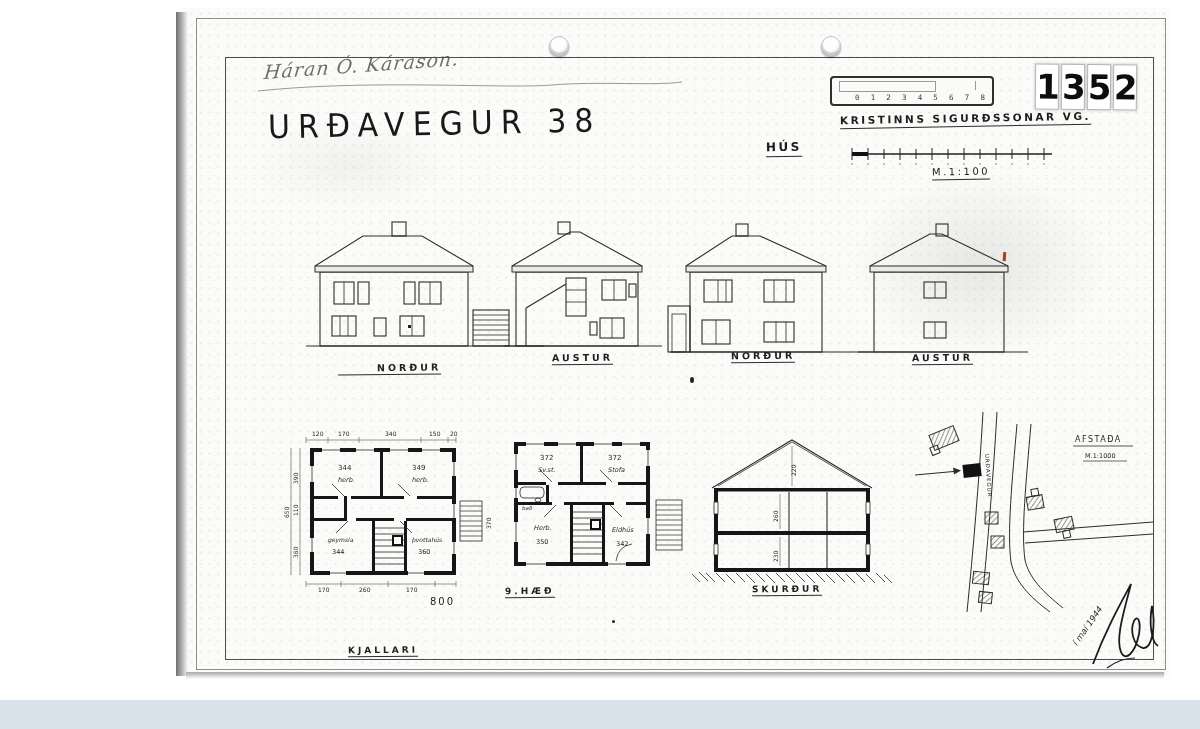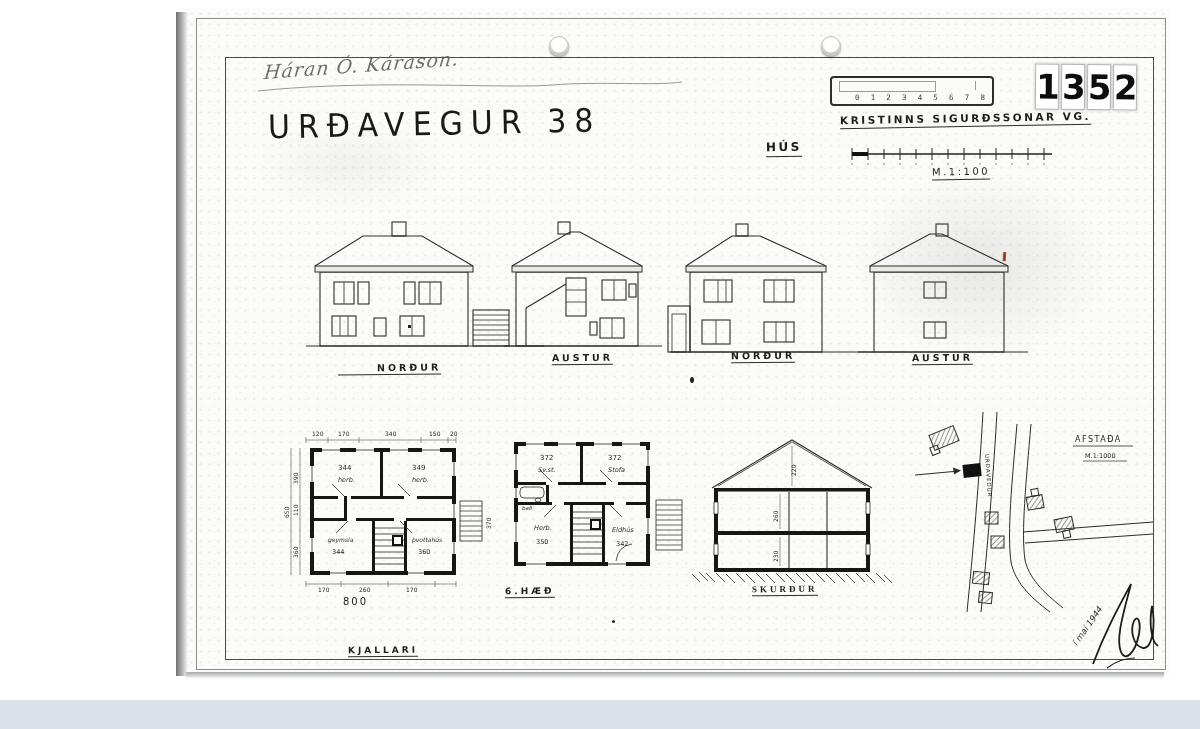--- a/index.html
+++ b/index.html
@@ -357,21 +357,21 @@
 
     <text class="t" font-size="7" x="52" y="44">344</text>
     <text class="ti" font-size="6.5" x="52" y="56">herb.</text>
     <text class="t" font-size="7" x="126" y="44">349</text>
     <text class="ti" font-size="6.5" x="126" y="56">herb.</text>
     <text class="ti" font-size="6" x="42" y="116">geymsla</text>
     <text class="t" font-size="6.5" x="46" y="128">344</text>
     <text class="ti" font-size="6" x="126" y="116">þvottahús</text>
     <text class="t" font-size="6.5" x="132" y="128">360</text>
   </svg>
-  <div class="abs" style="left:343px;top:596px;width:130px;text-align:left;font-size:10px;letter-spacing:2px;color:#222;">800</div>
+  <div class="abs" style="left:325px;top:596px;width:130px;text-align:right;font-size:10px;letter-spacing:2px;color:#222;">800</div>
   <div class="abs elab" style="left:348px;top:645px;font-size:9px;">KJALLARI</div>
 
   <svg class="abs" style="left:498px;top:430px;" width="190" height="152" viewBox="0 0 190 152">
     <g>
       <rect class="wall" x="16" y="12" width="136" height="4"></rect>
       <rect class="wall" x="16" y="132" width="136" height="4"></rect>
       <rect class="wall" x="16" y="12" width="4" height="124"></rect>
       <rect class="wall" x="148" y="12" width="4" height="124"></rect>
       <g>
         <rect x="28" y="11.5" width="18" height="5" fill="#fbfbf9"></rect>
@@ -447,21 +447,21 @@
     <text class="t" font-size="7" x="42" y="30">372</text>
     <text class="ti" font-size="6.5" x="40" y="42">Sv.st.</text>
     <text class="t" font-size="7" x="110" y="30">372</text>
     <text class="ti" font-size="6.5" x="110" y="42">Stofa</text>
     <text class="ti" font-size="5.5" x="24" y="80">bað</text>
     <text class="ti" font-size="6.5" x="36" y="100">Herb.</text>
     <text class="t" font-size="6.5" x="38" y="114">350</text>
     <text class="ti" font-size="6.5" x="114" y="102">Eldhús</text>
     <text class="t" font-size="6.5" x="118" y="116">342</text>
   </svg>
-  <div class="abs elab" style="left:505px;top:586px;font-size:9px;">6.HÆÐ</div>
+  <div class="abs elab" style="left:505px;top:586px;font-size:9px;">9.HÆÐ</div>
 
   <svg class="abs" style="left:692px;top:432px;" width="200" height="152" viewBox="0 0 200 152">
     <path class="ln" d="M20,56 L100,8 L180,56"></path>
     <path class="thin" d="M26,54 L100,10 L174,54"></path>
     <rect class="wall" x="22" y="56" width="156" height="3.5"></rect>
     <rect class="wall" x="22" y="99" width="156" height="4"></rect>
     <rect class="wall" x="22" y="136" width="156" height="4"></rect>
     <g>
       <rect class="wall" x="22" y="56" width="4" height="14"></rect>
       <rect class="thin" x="22" y="70" width="4" height="12" fill="#fbfbf9"></rect>
@@ -505,21 +505,21 @@
         <line x1="124" y1="141" x2="133" y2="150"></line>
       <line x1="134" y1="142" x2="143" y2="151"></line>
         <line x1="144" y1="141" x2="153" y2="150"></line>
       <line x1="154" y1="142" x2="163" y2="151"></line>
         <line x1="164" y1="141" x2="173" y2="150"></line>
       <line x1="174" y1="142" x2="183" y2="151"></line>
         <line x1="184" y1="141" x2="193" y2="150"></line>
       <line x1="192" y1="143" x2="200" y2="151"></line>
     </g>
   </svg>
-  <div class="abs elab" style="left:752px;top:584px;font-size:9px;font-family:Liberation Serif, serif;">SKURÐUR</div>
+  <div class="abs elab" style="left:752px;top:584px;font-size:9px;">SKURÐUR</div>
 
   <svg class="abs" style="left:915px;top:412px;" width="238" height="200" viewBox="0 0 238 200">
     <defs>
       <pattern id="hhatch" width="4" height="4" patternUnits="userSpaceOnUse" patternTransform="rotate(45)">
         <line x1="0" y1="0" x2="0" y2="4" stroke="#333" stroke-width="1"></line>
       </pattern>
     </defs>
     <g stroke="#2c2c2c" stroke-width="1" fill="none">
       <path d="M68,0 C64,70 58,140 52,200"></path>
       <path d="M82,0 C78,70 72,140 66,200"></path>

